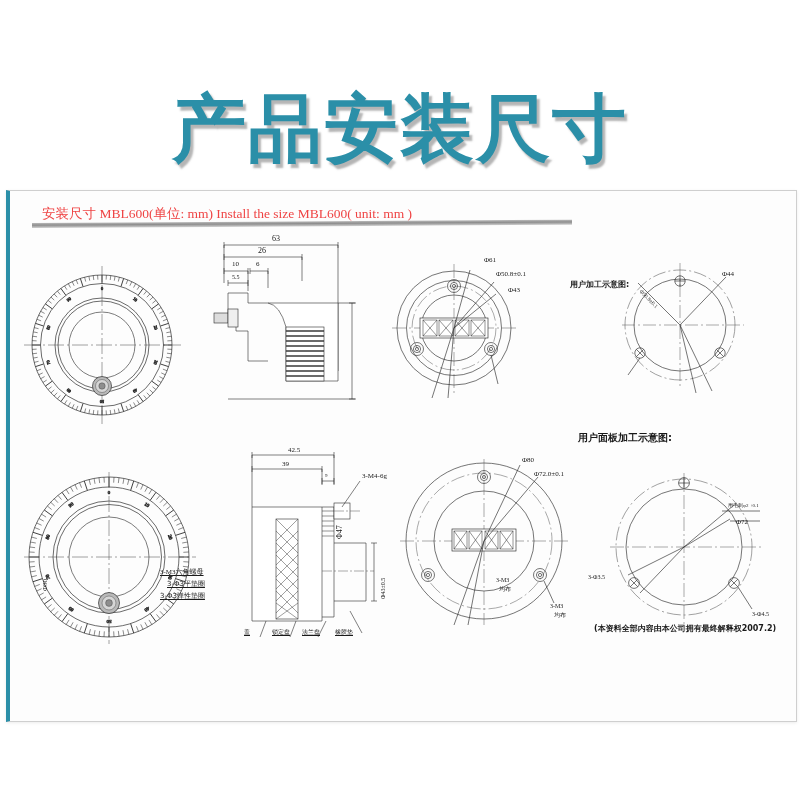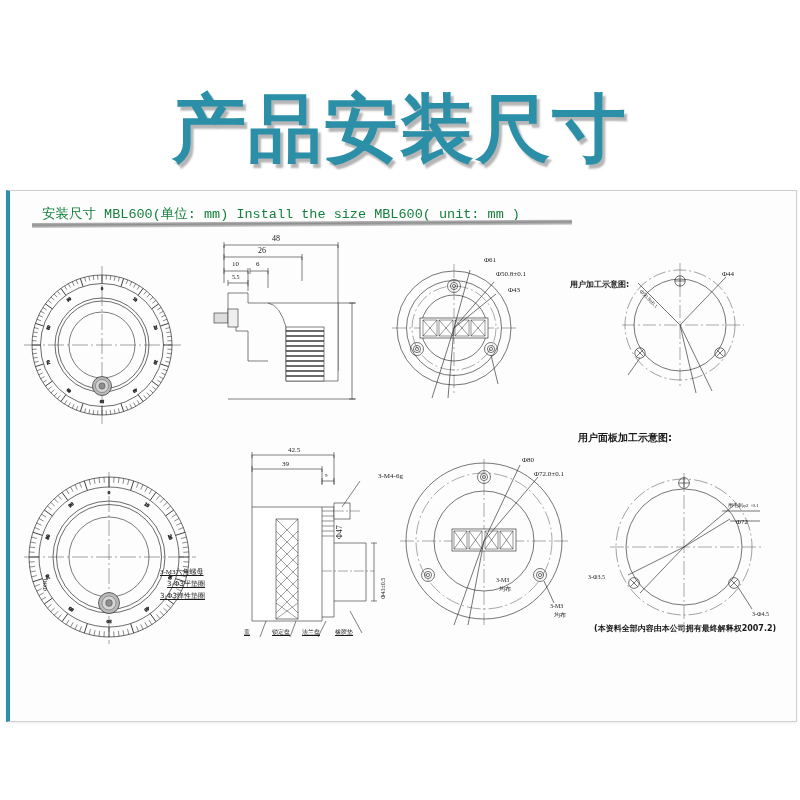--- a/index.html
+++ b/index.html
@@ -33,22 +33,22 @@
     background:#fdfdfd;
     border:1px solid #cfcfcf;
     border-left:4px solid #2b8fa8;
     box-shadow:0 1px 3px rgba(0,0,0,.08);
     overflow:hidden;
   }
 
   
   .hdr{
     position:absolute;
-    font-size:13.5px;color:#15803d;white-space:nowrap;
-    font-family:Liberation Mono, monospace;
+    font-size:13.5px;color:#ef4444;white-space:nowrap;
+    font-family:Liberation Serif, serif;
   }
   .hdr-rule{
     position:absolute;height:5px;
     background:linear-gradient(180deg,#b9b9b9,#8e8e8e 45%,#cfcfcf);
   }
   .hdr-rule.skew{transform:skewY(-0.35deg);transform-origin:left center;}
   .sq{
     display:inline-block;width:10px;height:10px;background:#1a1a1a;
     margin-right:7px;vertical-align:1px;
   }
@@ -268,21 +268,21 @@
           </g>
 
           <line x1="146" y1="72" x2="146" y2="168"></line>
           <path d="M143 72 L149 72 M143 168 L149 168"></path>
           <line x1="132" y1="72" x2="150" y2="72"></line>
           <line x1="132" y1="168" x2="150" y2="168"></line>
           <line x1="22" y1="168" x2="132" y2="168"></line>
         </g>
       </svg>
     </div>
-    <div class="t s8" style="left:262px;top:44px;">48</div>
+    <div class="t s8" style="left:262px;top:44px;">63</div>
     <div class="t s8" style="left:248px;top:56px;">26</div>
     <div class="t s7" style="left:222px;top:70px;">10</div>
     <div class="t s7" style="left:246px;top:70px;">6</div>
     <div class="t s6" style="left:222px;top:83px;">5.5</div>
     <div class="t s8 vert" style="left:326px;top:348px;">Φ47</div>
 
     <div class="dwg" style="left:382px;top:65px;">
       <svg width="130" height="150" viewBox="0 0 130 150">
         <g stroke="#2b2b2b" fill="none" stroke-width="0.65">
           <circle cx="62" cy="72" r="57"></circle>
@@ -534,21 +534,21 @@
           <line x1="28" y1="180" x2="22" y2="196"></line>
           <line x1="58" y1="180" x2="52" y2="196"></line>
           <line x1="88" y1="180" x2="80" y2="196"></line>
           <line x1="112" y1="170" x2="124" y2="192"></line>
         </g>
       </svg>
     </div>
     <div class="t s7" style="left:278px;top:256px;">42.5</div>
     <div class="t s7" style="left:272px;top:270px;">39</div>
     <div class="t s5" style="left:315px;top:282px;">9</div>
-    <div class="t s7" style="left:352px;top:282px;margin-left:16px;">3-M4-6g</div>
+    <div class="t s7" style="left:352px;top:282px;">3-M4-6g</div>
     <div class="t s6 vert" style="left:370px;top:408px;">Φ43±0.5</div>
 
     <div class="t s6 cn ul" style="left:234px;top:438px;">盖</div>
     <div class="t s6 cn ul" style="left:262px;top:438px;">锁定盘</div>
     <div class="t s6 cn ul" style="left:292px;top:438px;">法兰盘</div>
     <div class="t s6 cn ul" style="left:325px;top:438px;">橡胶垫</div>
 
     <div class="dwg" style="left:382px;top:262px;">
       <svg width="185" height="180" viewBox="0 0 185 180">
         <g stroke="#2b2b2b" fill="none" stroke-width="0.65">

